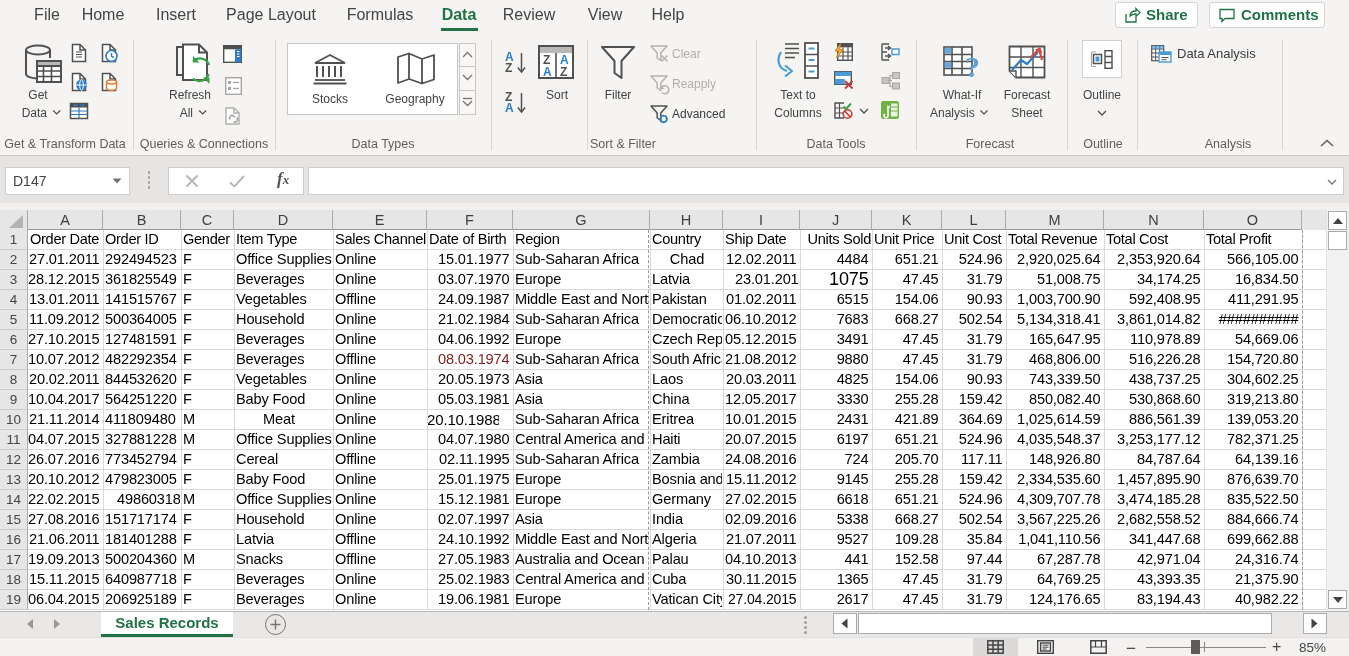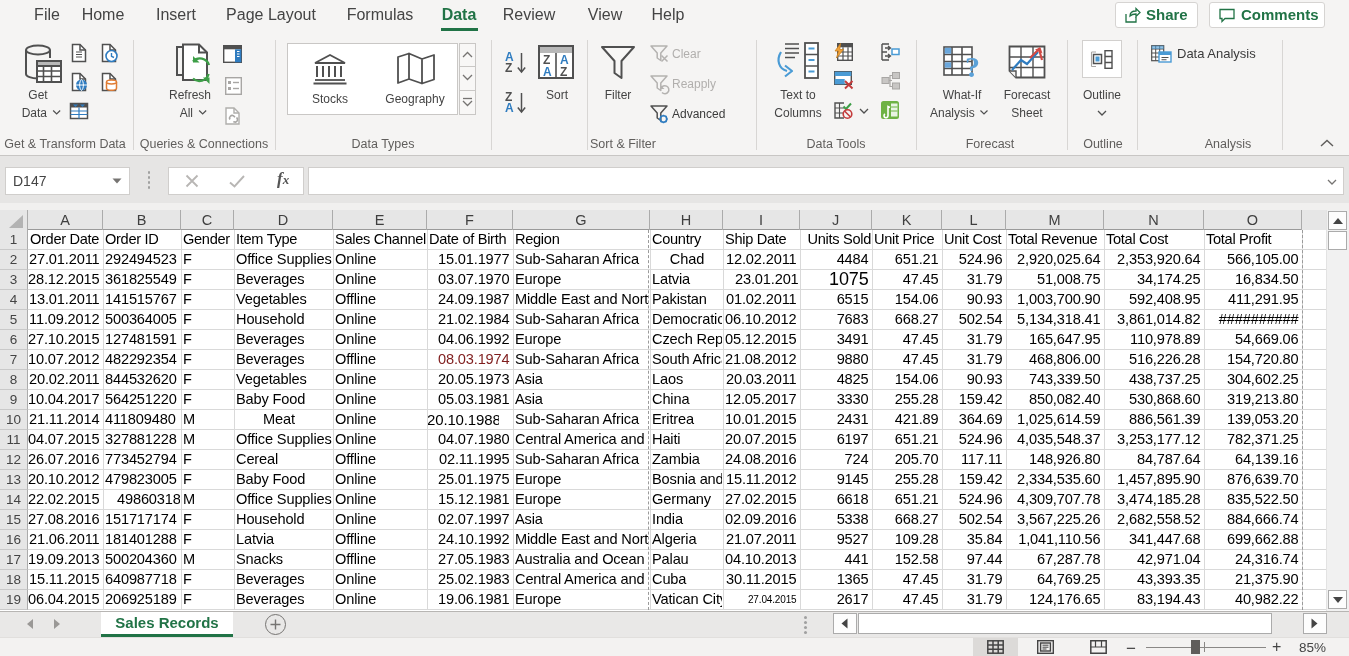--- a/index.html
+++ b/index.html
@@ -675,21 +675,21 @@
 <div class="abs" style="left:0;top:590.40px;width:28px;height:20.05px;background:#e6e6e6;border-right:1px solid #ababab;border-bottom:1px solid #c9c9c9;box-sizing:border-box;font-size:13.5px;color:#444;text-align:center;line-height:20.05px;">19</div>
 <div class="abs" style="left:28px;top:609.45px;width:1298px;height:1px;background:#d9d9d9;"></div>
 <div class="abs" style="left:28px;top:590.40px;width:74px;height:19.05px;overflow:hidden;font-size:14.6px;color:#000;text-align:right;line-height:19.05px;letter-spacing:-0.15px;padding-left:0px;padding-right:2.5px;box-sizing:border-box;white-space:nowrap;">06.04.2015</div>
 <div class="abs" style="left:103px;top:590.40px;width:77px;height:19.05px;overflow:hidden;font-size:14.6px;color:#000;text-align:left;line-height:19.05px;letter-spacing:-0.15px;padding-left:2px;padding-right:0px;box-sizing:border-box;white-space:nowrap;">206925189</div>
 <div class="abs" style="left:181px;top:590.40px;width:52px;height:19.05px;overflow:hidden;font-size:14.6px;color:#000;text-align:left;line-height:19.05px;letter-spacing:-0.15px;padding-left:2px;padding-right:0px;box-sizing:border-box;white-space:nowrap;">F</div>
 <div class="abs" style="left:234px;top:590.40px;width:98px;height:19.05px;overflow:hidden;font-size:14.6px;color:#000;text-align:left;line-height:19.05px;letter-spacing:-0.15px;padding-left:2px;padding-right:0px;box-sizing:border-box;white-space:nowrap;">Beverages</div>
 <div class="abs" style="left:333px;top:590.40px;width:93px;height:19.05px;overflow:hidden;font-size:14.6px;color:#000;text-align:left;line-height:19.05px;letter-spacing:-0.15px;padding-left:2px;padding-right:0px;box-sizing:border-box;white-space:nowrap;">Online</div>
 <div class="abs" style="left:427px;top:590.40px;width:85px;height:19.05px;overflow:hidden;font-size:14.6px;color:#000;text-align:right;line-height:19.05px;letter-spacing:-0.15px;padding-left:0px;padding-right:2.5px;box-sizing:border-box;white-space:nowrap;">19.06.1981</div>
 <div class="abs" style="left:513px;top:590.40px;width:136px;height:19.05px;overflow:hidden;font-size:14.6px;color:#000;text-align:left;line-height:19.05px;letter-spacing:-0.15px;padding-left:2px;padding-right:0px;box-sizing:border-box;white-space:nowrap;">Europe</div>
 <div class="abs" style="left:650px;top:590.40px;width:72px;height:19.05px;overflow:hidden;font-size:14.6px;color:#000;text-align:left;line-height:19.05px;letter-spacing:-0.15px;padding-left:2px;padding-right:0px;box-sizing:border-box;white-space:nowrap;">Vatican City</div>
-<div class="abs" style="left:723px;top:590.40px;width:76px;height:19.05px;overflow:hidden;font-size:10px;color:#000;text-align:right;line-height:19.05px;letter-spacing:-0.15px;padding-left:0px;padding-right:2.5px;box-sizing:border-box;white-space:nowrap;">27.04.2015</div>
+<div class="abs" style="left:723px;top:590.40px;width:76px;height:19.05px;overflow:hidden;font-size:14px;color:#000;text-align:right;line-height:19.05px;letter-spacing:-0.15px;padding-left:0px;padding-right:2.5px;box-sizing:border-box;white-space:nowrap;">27.04.2015</div>
 <div class="abs" style="left:800px;top:590.40px;width:71px;height:19.05px;overflow:hidden;font-size:14.6px;color:#000;text-align:right;line-height:19.05px;letter-spacing:-0.15px;padding-left:0px;padding-right:2.5px;box-sizing:border-box;white-space:nowrap;">2617</div>
 <div class="abs" style="left:872px;top:590.40px;width:69px;height:19.05px;overflow:hidden;font-size:14.6px;color:#000;text-align:right;line-height:19.05px;letter-spacing:-0.15px;padding-left:0px;padding-right:2.5px;box-sizing:border-box;white-space:nowrap;">47.45</div>
 <div class="abs" style="left:942px;top:590.40px;width:63px;height:19.05px;overflow:hidden;font-size:14.6px;color:#000;text-align:right;line-height:19.05px;letter-spacing:-0.15px;padding-left:0px;padding-right:2.5px;box-sizing:border-box;white-space:nowrap;">31.79</div>
 <div class="abs" style="left:1006px;top:590.40px;width:97px;height:19.05px;overflow:hidden;font-size:14.6px;color:#000;text-align:right;line-height:19.05px;letter-spacing:-0.15px;padding-left:0px;padding-right:2.5px;box-sizing:border-box;white-space:nowrap;">124,176.65</div>
 <div class="abs" style="left:1104px;top:590.40px;width:99px;height:19.05px;overflow:hidden;font-size:14.6px;color:#000;text-align:right;line-height:19.05px;letter-spacing:-0.15px;padding-left:0px;padding-right:2.5px;box-sizing:border-box;white-space:nowrap;">83,194.43</div>
 <div class="abs" style="left:1204px;top:590.40px;width:97px;height:19.05px;overflow:hidden;font-size:14.6px;color:#000;text-align:right;line-height:19.05px;letter-spacing:-0.15px;padding-left:0px;padding-right:2.5px;box-sizing:border-box;white-space:nowrap;">40,982.22</div>
 <div class="abs" style="left:103px;top:229.5px;width:1px;height:380.95px;background:#d9d9d9;"></div>
 <div class="abs" style="left:181px;top:229.5px;width:1px;height:380.95px;background:#d9d9d9;"></div>
 <div class="abs" style="left:234px;top:229.5px;width:1px;height:380.95px;background:#d9d9d9;"></div>
 <div class="abs" style="left:333px;top:229.5px;width:1px;height:380.95px;background:#d9d9d9;"></div>

